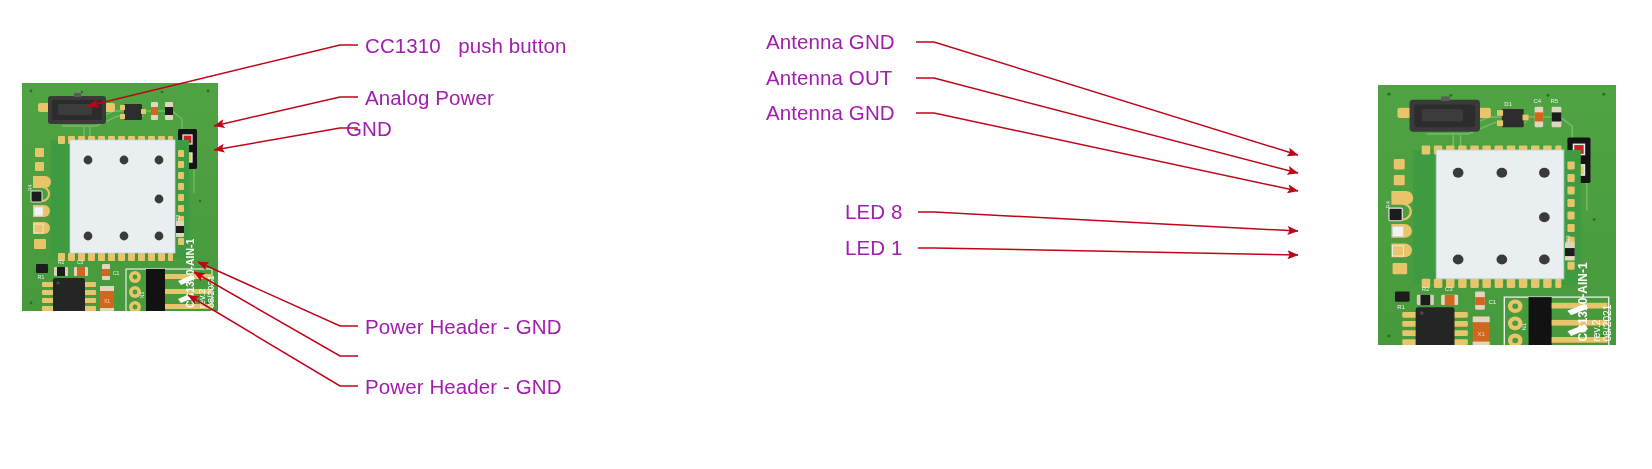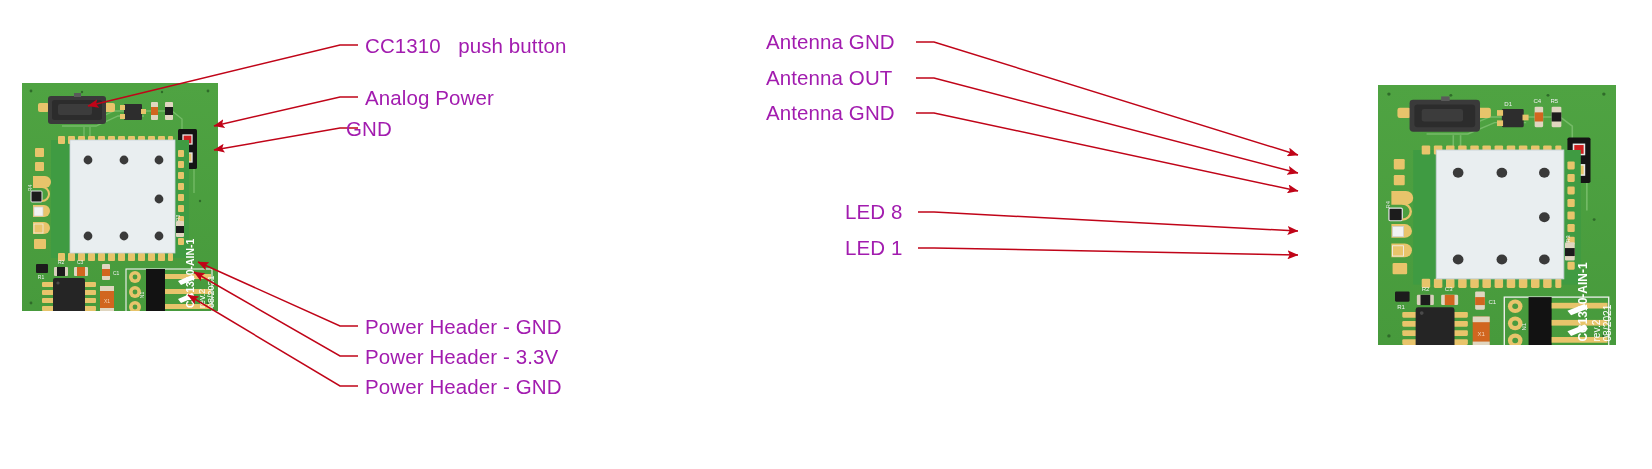--- a/index.html
+++ b/index.html
@@ -472,21 +472,20 @@
       <path d="M916 113 L934 113 L1298 191" marker-end="url(#ar)"></path>
       <path d="M918 212 L934 212 L1298 231" marker-end="url(#ar)"></path>
       <path d="M918 248 L934 248 L1298 255" marker-end="url(#ar)"></path>
     </g>
   </svg>
 
   <div class="label" style="left:365px; top:36px;">CC1310   push button</div>
   <div class="label" style="left:365px; top:88px;">Analog Power</div>
   <div class="label" style="left:346px; top:119px;">GND</div>
   <div class="label" style="left:365px; top:317px;">Power Header - GND</div>
-  <div class="label" style="left:365px; top:347px;">Power Header - 3.3V</div>
   <div class="label" style="left:365px; top:377px;">Power Header - GND</div>
 
   <div class="label" style="left:766px; top:32px;">Antenna GND</div>
   <div class="label" style="left:766px; top:68px;">Antenna OUT</div>
   <div class="label" style="left:766px; top:103px;">Antenna GND</div>
   <div class="label" style="left:845px; top:202px;">LED 8</div>
   <div class="label" style="left:845px; top:238px;">LED 1</div>
 
 </div>
 

